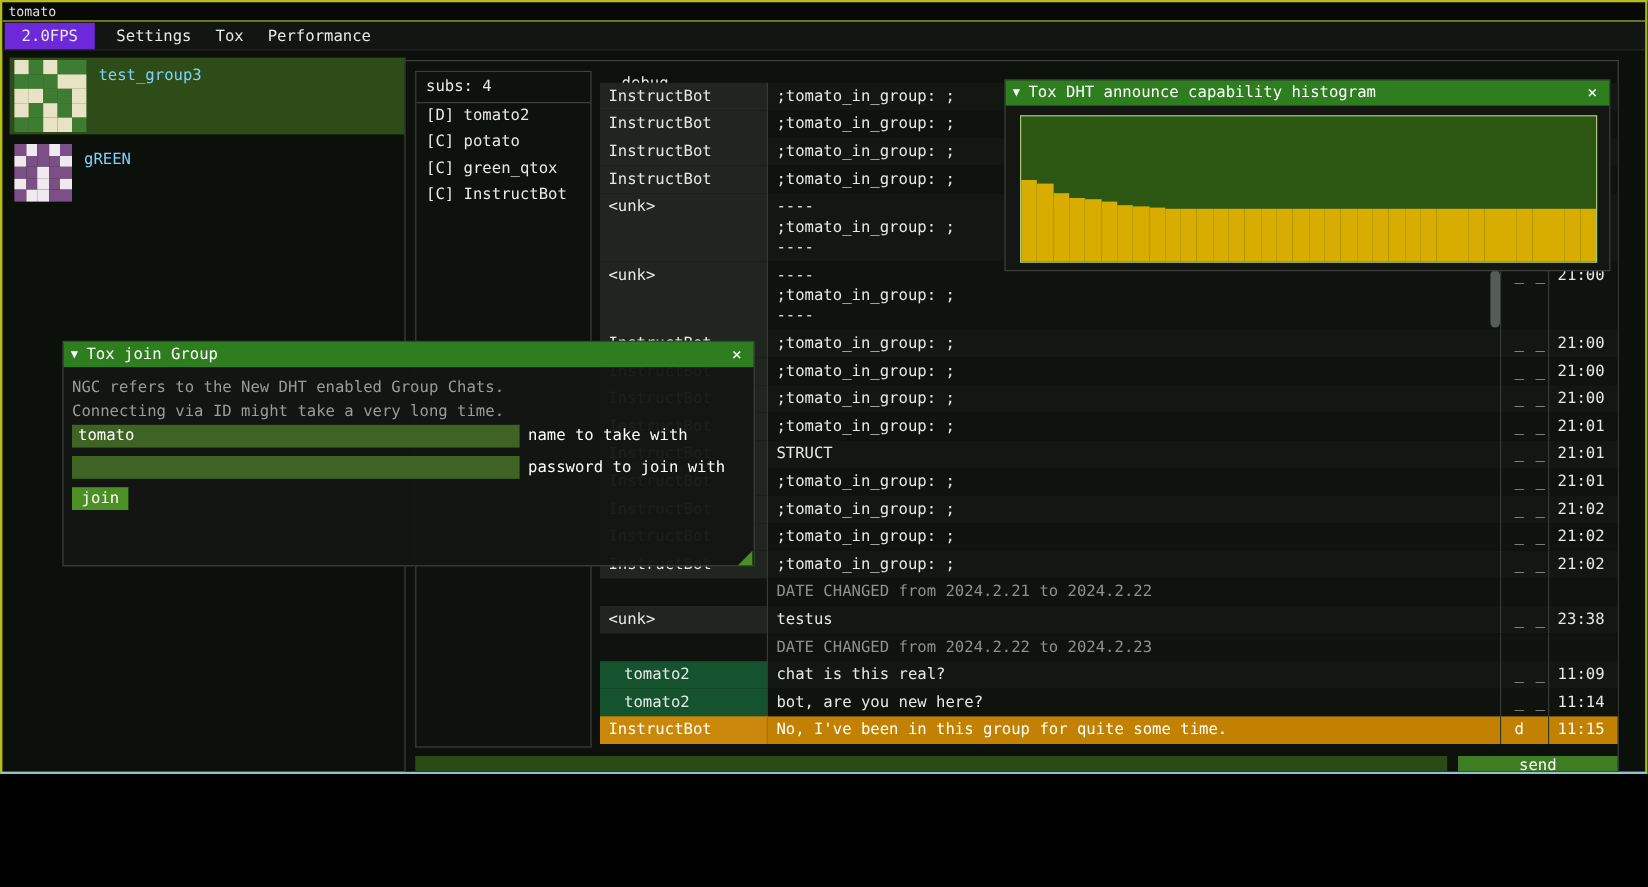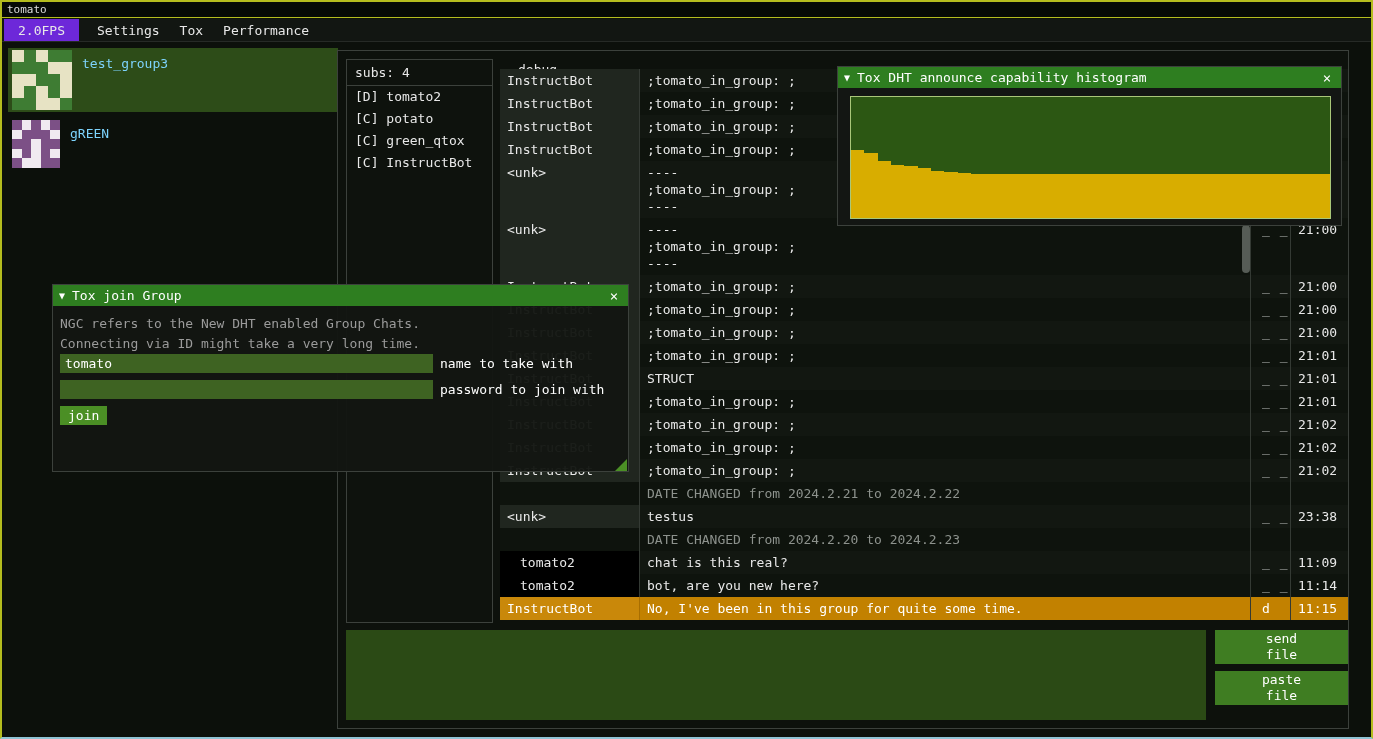--- a/index.html
+++ b/index.html
@@ -1,18 +1,18 @@
 <!DOCTYPE html>
 <html><head>
 <meta charset="utf-8">
 <style>
   * { box-sizing: border-box; }
   body { margin:0; background:#000; }
   .app {
-    position:relative; width:1373px; height:739px; overflow:hidden;
+    position:relative; width:1373px; height:645px; overflow:hidden;
     background:#0c100b; color:#e8e8e8;
     font-family:"DejaVu Sans Mono", monospace; font-size:13px;
     border:2px solid #b4bc1e; border-bottom-color:#8fc3d4;
   }
   
   .titlebar { position:absolute; left:0; top:0; right:0; height:16px;
     background:#060906; border-bottom:1px solid #b4bc1e;
     font-size:11px; padding:1px 5px; color:#ddd; }
   
   .menubar { position:absolute; left:0; top:17px; right:0; height:23px;
@@ -39,21 +39,21 @@
   .chat-debug { position:absolute; left:180px; top:11px; cursor:pointer; }
   .chat-table { position:absolute; left:162px; top:18px; width:848px; }
   .row { display:grid; grid-template-columns:140px 611px 40px 57px; min-height:23px; cursor:default; }
   .row:nth-child(odd) { background:#121711; }
   .row:nth-child(even) { background:#0e130d; }
   .cell { padding:3px 7px; line-height:17px; white-space:nowrap; overflow:hidden; }
   .name-cell { background:#20261f; border-right:1px solid #343a34; }
   .msg-cell { border-right:1px solid #343a34; }
   .status-cell { border-right:1px solid #343a34; color:#b9beb9; padding-left:11px; letter-spacing:1px; }
   .time-cell { color:#e8e8e8; }
-  .row.self .name-cell { background:#000000;padding-left:20px; }
+  .row.self .name-cell { background:#14532d;padding-left:20px; }
   .row.hl { background:#c28100 !important; color:#fff; }
   .row.hl .name-cell { background:#c9880a; border-right-color:#a86e00; }
   .row.hl .status-cell, .row.hl .time-cell { color:#fff; }
   .row.date .name-cell { background:transparent; }
   .row.date .msg-cell { color:#8d928d; }
   .scroll-thumb { position:absolute; left:904px; top:174px; width:8px; height:48px;
     background:#565c56; border-radius:4px; cursor:grab; }
   .composer { position:absolute; left:8px; top:579px; width:860px; height:90px;
     background:#2b4a15; border:none; outline:none; resize:none;
     color:#fff; font:inherit; padding:6px; }
@@ -317,21 +317,21 @@
           <div class="cell name-cell">&lt;unk&gt;</div>
           <div class="cell msg-cell">
             <div class="msg-line">testus</div>
           </div>
           <div class="cell status-cell">_ _</div>
           <div class="cell time-cell">23:38</div>
         </div>
         <div class="row date">
           <div class="cell name-cell"></div>
           <div class="cell msg-cell">
-            <div class="msg-line">DATE CHANGED from 2024.2.20 to 2024.2.23</div>
+            <div class="msg-line">DATE CHANGED from 2024.2.22 to 2024.2.23</div>
           </div>
           <div class="cell status-cell"></div>
           <div class="cell time-cell"></div>
         </div>
         <div class="row self">
           <div class="cell name-cell">tomato2</div>
           <div class="cell msg-cell">
             <div class="msg-line">chat is this real?</div>
           </div>
           <div class="cell status-cell">_ _</div>

